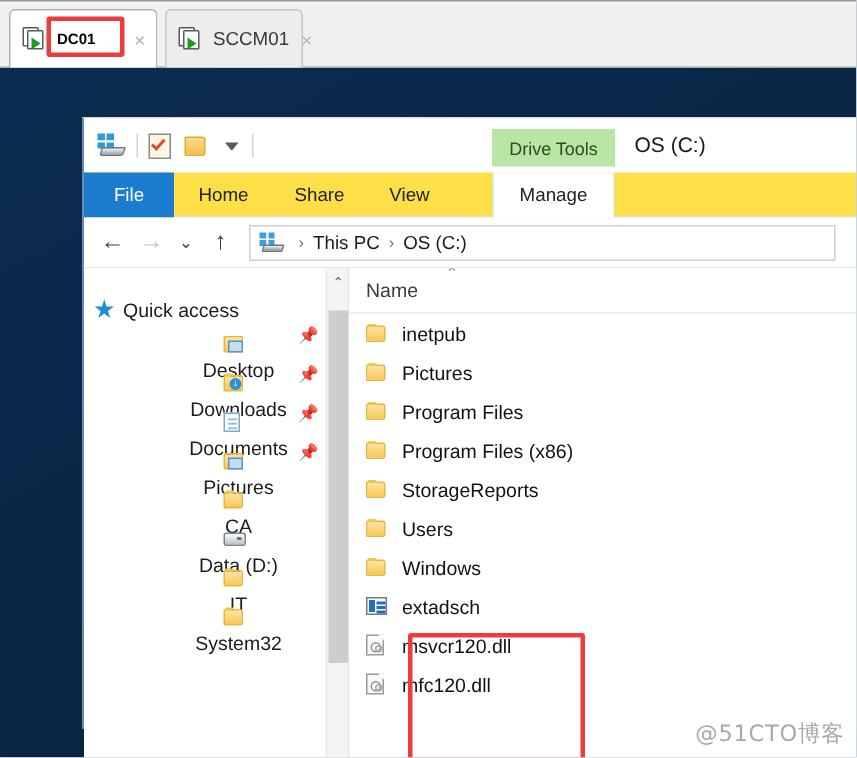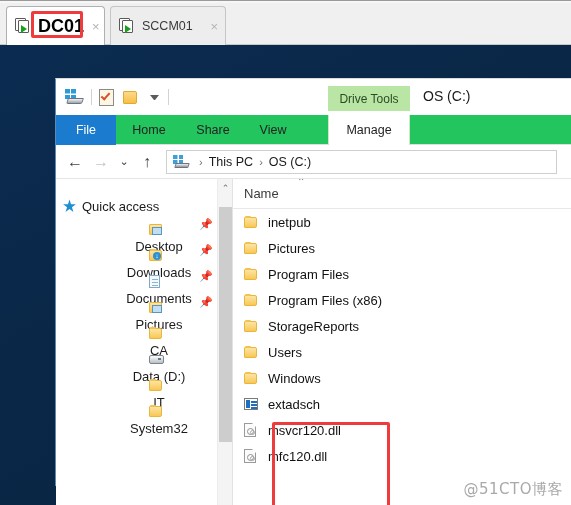--- a/index.html
+++ b/index.html
@@ -40,21 +40,21 @@
     border: 1px solid #bdbdbd;
     border-bottom: none;
     border-radius: 4px 4px 0 0;
     display: flex;
     align-items: center;
     padding: 0 7px 0 8px;
   }
   .vmtab.active { background: #ffffff; border-color: #b0b0b0; }
   .vmtab.inactive { background: #ededed; border-color: #c5c5c5; }
   #vmtab-dc01 { left: 6px; width: 99px; }
-  #vmtab-sccm01 { left: 110px; width: 116px; }
+  #vmtab-sccm01 { left: 110px; width: 92px; }
 
   .vmicon {
     position: relative;
     width: 17px; height: 16px;
     flex: 0 0 17px;
     margin-right: 6px;
   }
   .vmicon .sheet-back {
     position: absolute; left: 0; top: 0;
     width: 11px; height: 13px;
@@ -71,21 +71,21 @@
   }
   .vmicon .play {
     position: absolute; left: 6px; top: 7px;
     width: 0; height: 0;
     border-left: 6px solid #17a01b;
     border-top: 4px solid transparent;
     border-bottom: 4px solid transparent;
   }
 
   .vmtab-label {
-    font-size: 18px;
+    font-size: 10px;
     color: #1a1a1a;
     white-space: nowrap;
   }
   .vmtab.active .vmtab-label { font-weight: bold; color: #000; }
   .vmtab.inactive .vmtab-label { font-weight: normal; color: #3a3a3a; font-size: 12.5px;}
 
   .vmtab-close {
     margin-left: auto;
     padding-left: 8px;
     font-size: 13px;
@@ -192,21 +192,21 @@
     position: absolute;
     left: 367px; top: 9px;
     font-size: 14px;
     color: #1a1a1a;
   }
 
   
   #ribbon-tabs {
     position: relative;
     height: 30px;
-    background: #22c55e;
+    background: #fde047;
     border-bottom: 1px solid #dfdfdf;
   }
   .rtab {
     position: absolute;
     top: 0; height: 30px;
     display: flex; align-items: center; justify-content: center;
     font-size: 12.5px;
     color: #222;
   }
   #rtab-file {

